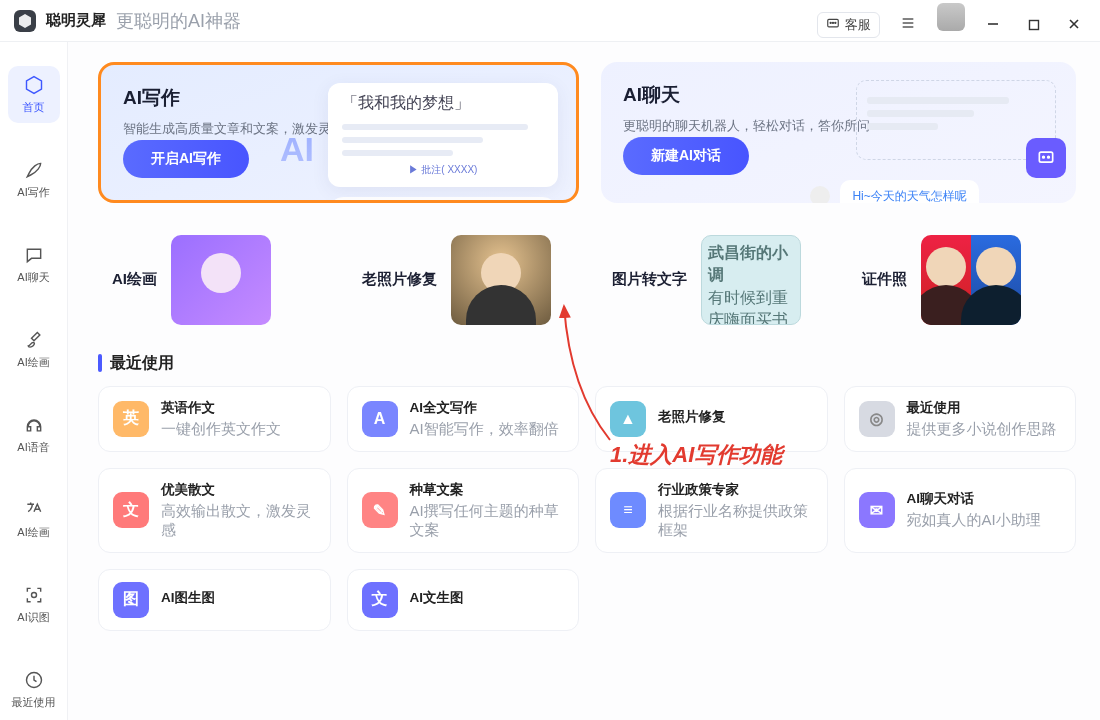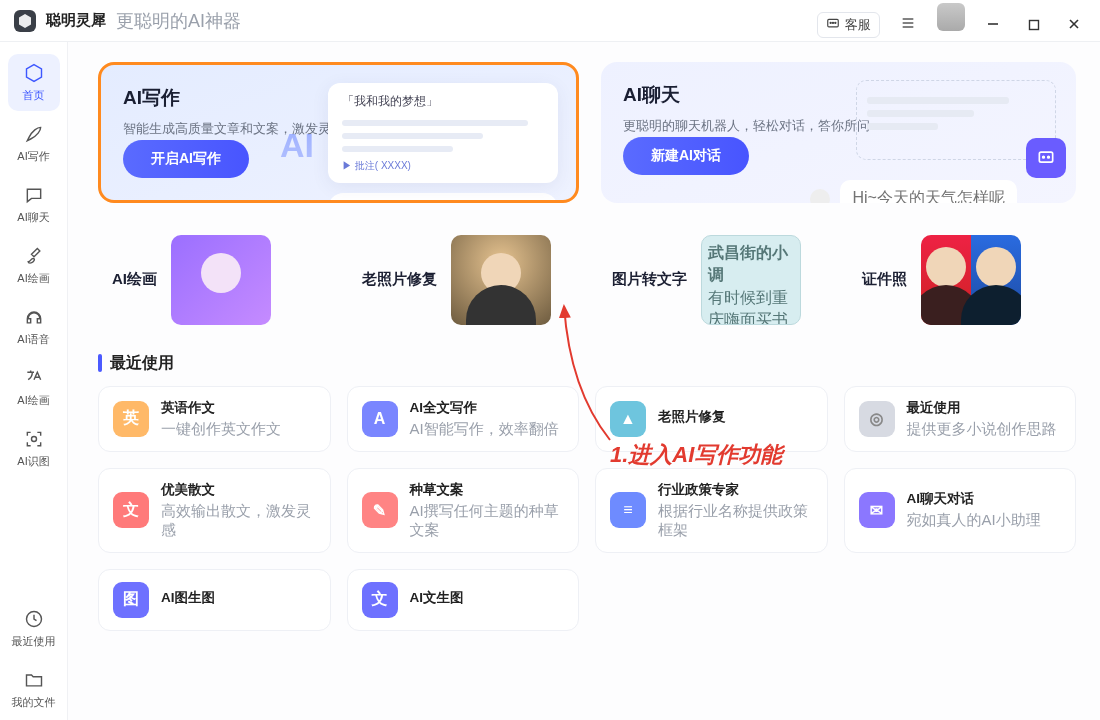--- a/index.html
+++ b/index.html
@@ -13,21 +13,21 @@
 .tagline { font-size:18px; color:#9aa0ab; }
 .titlebar .spacer{flex:1}
 .titlebar .right>*{margin-left:12px; display:inline-flex; align-items:center; color:#444; font-size:13px;}
 .kefu{border:1px solid #e3e6ec;border-radius:6px;padding:3px 8px;cursor:pointer}
 .kefu .ic{margin-right:5px}
 .hamburger,.winbtn{width:24px;height:24px;display:inline-flex;align-items:center;justify-content:center;color:#444;cursor:pointer}
 .avatar{width:28px;height:28px;border-radius:6px;background:linear-gradient(#c9c9c9,#aaa);}
 
 
 .sidebar{position:absolute;top:42px;left:0;bottom:0;width:68px;background:#fff;border-right:1px solid #f0f1f4;display:flex;flex-direction:column;align-items:center;padding-top:10px;}
-.sbitem{width:52px;display:flex;flex-direction:column;align-items:center;padding:8px 0;margin:2px 0;border-radius:10px;cursor:pointer;color:#555;font-size:11px;}
+.sbitem{width:52px;display:flex;flex-direction:column;align-items:center;padding:8px 0;margin:14px 0;border-radius:10px;cursor:pointer;color:#555;font-size:11px;}
 .sbitem.active{background:#edf1ff;color:#3d57ff}
 .sbitem .ic{width:22px;height:22px;margin-bottom:4px;display:flex;align-items:center;justify-content:center}
 .sbitem .ic svg{stroke:currentColor;fill:none;stroke-width:1.7}
 
 
 .main{position:absolute;left:68px;top:42px;right:0;bottom:0;overflow:auto;background:#fdfdfe;padding:20px 24px 16px 30px}
 
 
 .herorow{display:flex;gap:22px;margin-bottom:18px}
 .herocard{flex:1;border-radius:16px;position:relative;padding:20px 22px 22px;overflow:hidden}
@@ -36,26 +36,26 @@
 .herocard h3{font-size:19px;font-weight:700;color:#1a1f33;}
 .herocard p{font-size:13px;color:#6b7383;margin-top:8px;line-height:1.6}
 .ctabtn{display:inline-block;padding:10px 28px;border-radius:999px;color:#fff;font-size:14px;font-weight:600;cursor:pointer;background:linear-gradient(90deg,#5a6bff,#4855ff)}
 .heropreview{position:absolute;right:18px;top:18px;bottom:20px;width:230px;}
 .preview-box{background:#fff;border-radius:12px;padding:10px 14px;box-shadow:0 4px 18px rgba(60,70,120,.08);font-size:12px;color:#4a5062;position:relative}
 .preview-box .bars{margin-top:10px}
 .bars span{display:block;height:6px;background:#e7ebf5;border-radius:3px;margin:7px 0}
 .bars span:nth-child(1){width:92%}
 .bars span:nth-child(2){width:70%}
 .bars span:nth-child(3){width:55%}
-.mock-title{font-size:12px;color:#445}
+.mock-title{font-size:16px;color:#445}
 .status-row{margin-top:10px;background:#fff;border-radius:20px;padding:6px 12px;display:flex;align-items:center;justify-content:space-between;font-size:12px;color:#333}
 .ai-mark{position:absolute;left:-48px;bottom:18px;font-size:34px;font-weight:800;background:linear-gradient(#6b86ff,#8ea2ff);-webkit-background-clip:text;color:transparent;opacity:.6}
 .chatbox{position:absolute;right:16px;top:14px;width:250px}
 .chatbox .fab{position:absolute;right:-6px;top:62px;width:40px;height:40px;border-radius:10px;background:#6a5cff;display:flex;align-items:center;justify-content:center;color:#fff}
-.bubble{background:#fff;border-radius:10px;padding:8px 12px;font-size:16px;color:#737373;margin-top:12px;display:inline-block}
+.bubble{background:#fff;border-radius:10px;padding:8px 12px;font-size:12px;color:#3b82f6;margin-top:12px;display:inline-block}
 .dots{position:absolute;right:4px;top:4px;width:200px;height:80px;border:1px dashed #cfd6e6;border-radius:10px;padding:10px}
 .dots .b{height:7px;background:#e6eaf3;border-radius:3px;margin:6px 0}
 .avtiny{width:20px;height:20px;border-radius:50%;background:#eee;display:inline-block;vertical-align:middle;margin-right:6px}
 
 
 .toolrow{display:flex;gap:22px;margin-bottom:14px}
 .toolcard{flex:1;border-radius:14px;padding:14px;display:flex;align-items:center;gap:14px;cursor:pointer}
 .toolcard .title{font-size:15px;font-weight:700;color:#1c2033}
 .thumb{width:100px;height:90px;border-radius:10px;flex-shrink:0;background:#ddd;position:relative;overflow:hidden}
 .thumb.drawing{background:linear-gradient(135deg,#9b6fff,#c58bff)}
@@ -230,21 +230,21 @@
       <div class="ctabtn">开启AI写作</div>
       <div class="heropreview">
         <div class="preview-box" style="position:relative">
           <span class="ai-mark">AI</span>
           <div class="mock-title">「我和我的梦想」</div>
           <div class="bars">
               <span></span>
               <span></span>
               <span></span>
             </div>
-          <div style="text-align:left;font-size:10px;color:#6a7ad8;margin-top:4px">▶ 批注( XXXX)</div>
+          <div style="text-align:center;font-size:10px;color:#6a7ad8;margin-top:4px">▶ 批注( XXXX)</div>
         </div>
         <div class="status-row">
           <span>文章生成中</span>
           <span><svg width="16" height="16" viewBox="0 0 24 24" fill="none" stroke="#333" stroke-width="1.6">
                 <polygon points="12,3 20,7.5 20,16.5 12,21 4,16.5 4,7.5"></polygon>
               </svg></span>
         </div>
       </div>
     </div>
 

